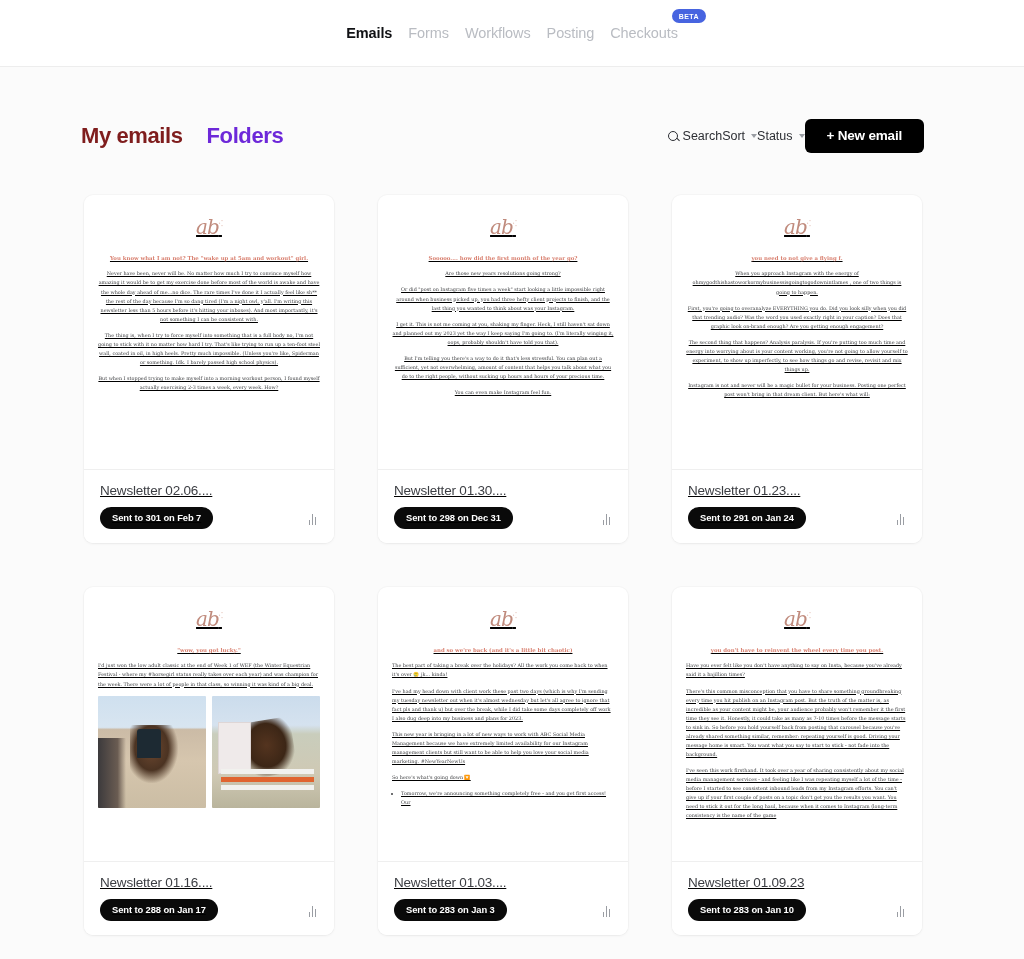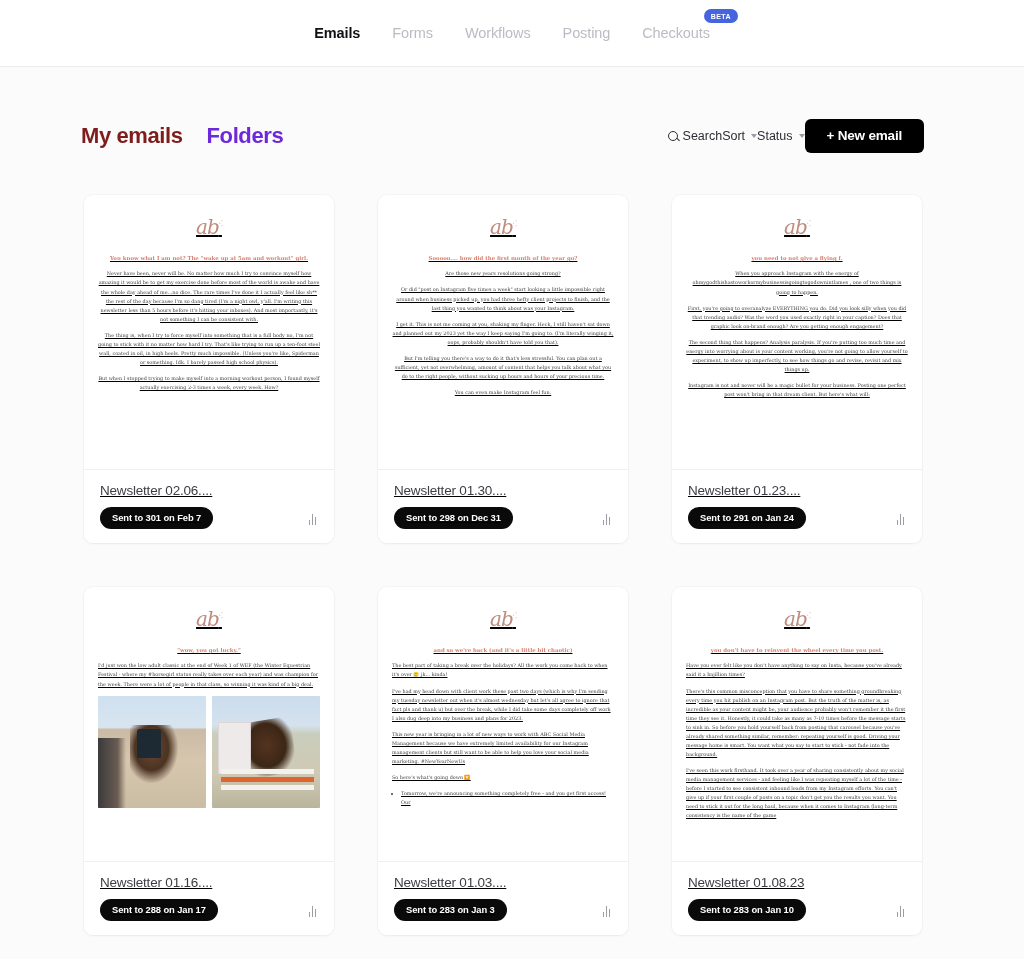--- a/index.html
+++ b/index.html
@@ -13,21 +13,21 @@
   
   .topnav {
     height: 67px;
     background: #ffffff;
     border-bottom: 1px solid #ededed;
     display: flex;
     align-items: center;
     justify-content: center;
     position: relative;
   }
-  .nav-items { display: flex; align-items: center; gap: 32px; position: relative; }
+  .nav-items { display: flex; align-items: center; gap: 16px; position: relative; }
   .nav-item {
     font-size: 14.5px;
     color: #b9bcc2;
     letter-spacing: -0.1px;
     white-space: nowrap;
     cursor: pointer;
   }
   .nav-item.active { color: #101114; font-weight: bold; }
   .nav-beta-wrap { position: relative; display: inline-block; }
   .beta-badge {
@@ -466,21 +466,21 @@
 
     <div class="card">
       <div class="preview">
         <div class="logo"><span class="mark">ab</span><span class="spark">⁖</span></div>
         <div class="pv-head">you don't have to reinvent the wheel every time you post.</div>
         <div class="pv-p left">Have you ever felt like you don't have anything to say on Insta, because you've already said it a bajillion times?</div>
         <div class="pv-p left">There's this common misconception that you have to share something groundbreaking every time you hit publish on an Instagram post. But the truth of the matter is, as incredible as your content might be, your audience probably won't remember it the first time they see it. Honestly, it could take as many as 7-10 times before the message starts to sink in. So before you hold yourself back from posting that carousel because you've already shared something similar, remember: repeating yourself is good. Driving your message home is smart. You want what you say to start to stick - not fade into the background.</div>
         <div class="pv-p left">I've seen this work firsthand. It took over a year of sharing consistently about my social media management services - and feeling like I was repeating myself a lot of the time - before I started to see consistent inbound leads from my Instagram efforts. You can't give up if your first couple of posts on a topic don't get you the results you want. You need to stick it out for the long haul, because when it comes to Instagram (long-term consistency is the name of the game</div>
       </div>
       <div class="card-footer">
-        <div class="nl-title">Newsletter 01.08.23</div>
+        <div class="nl-title">Newsletter 01.09.23</div>
         <div class="footer-row">
           <span class="sent-pill">Sent to 283 on Jan 10</span>
           <span class="stats-icon">
               <i></i>
               <i></i>
               <i></i>
             </span>
         </div>
       </div>
     </div>

